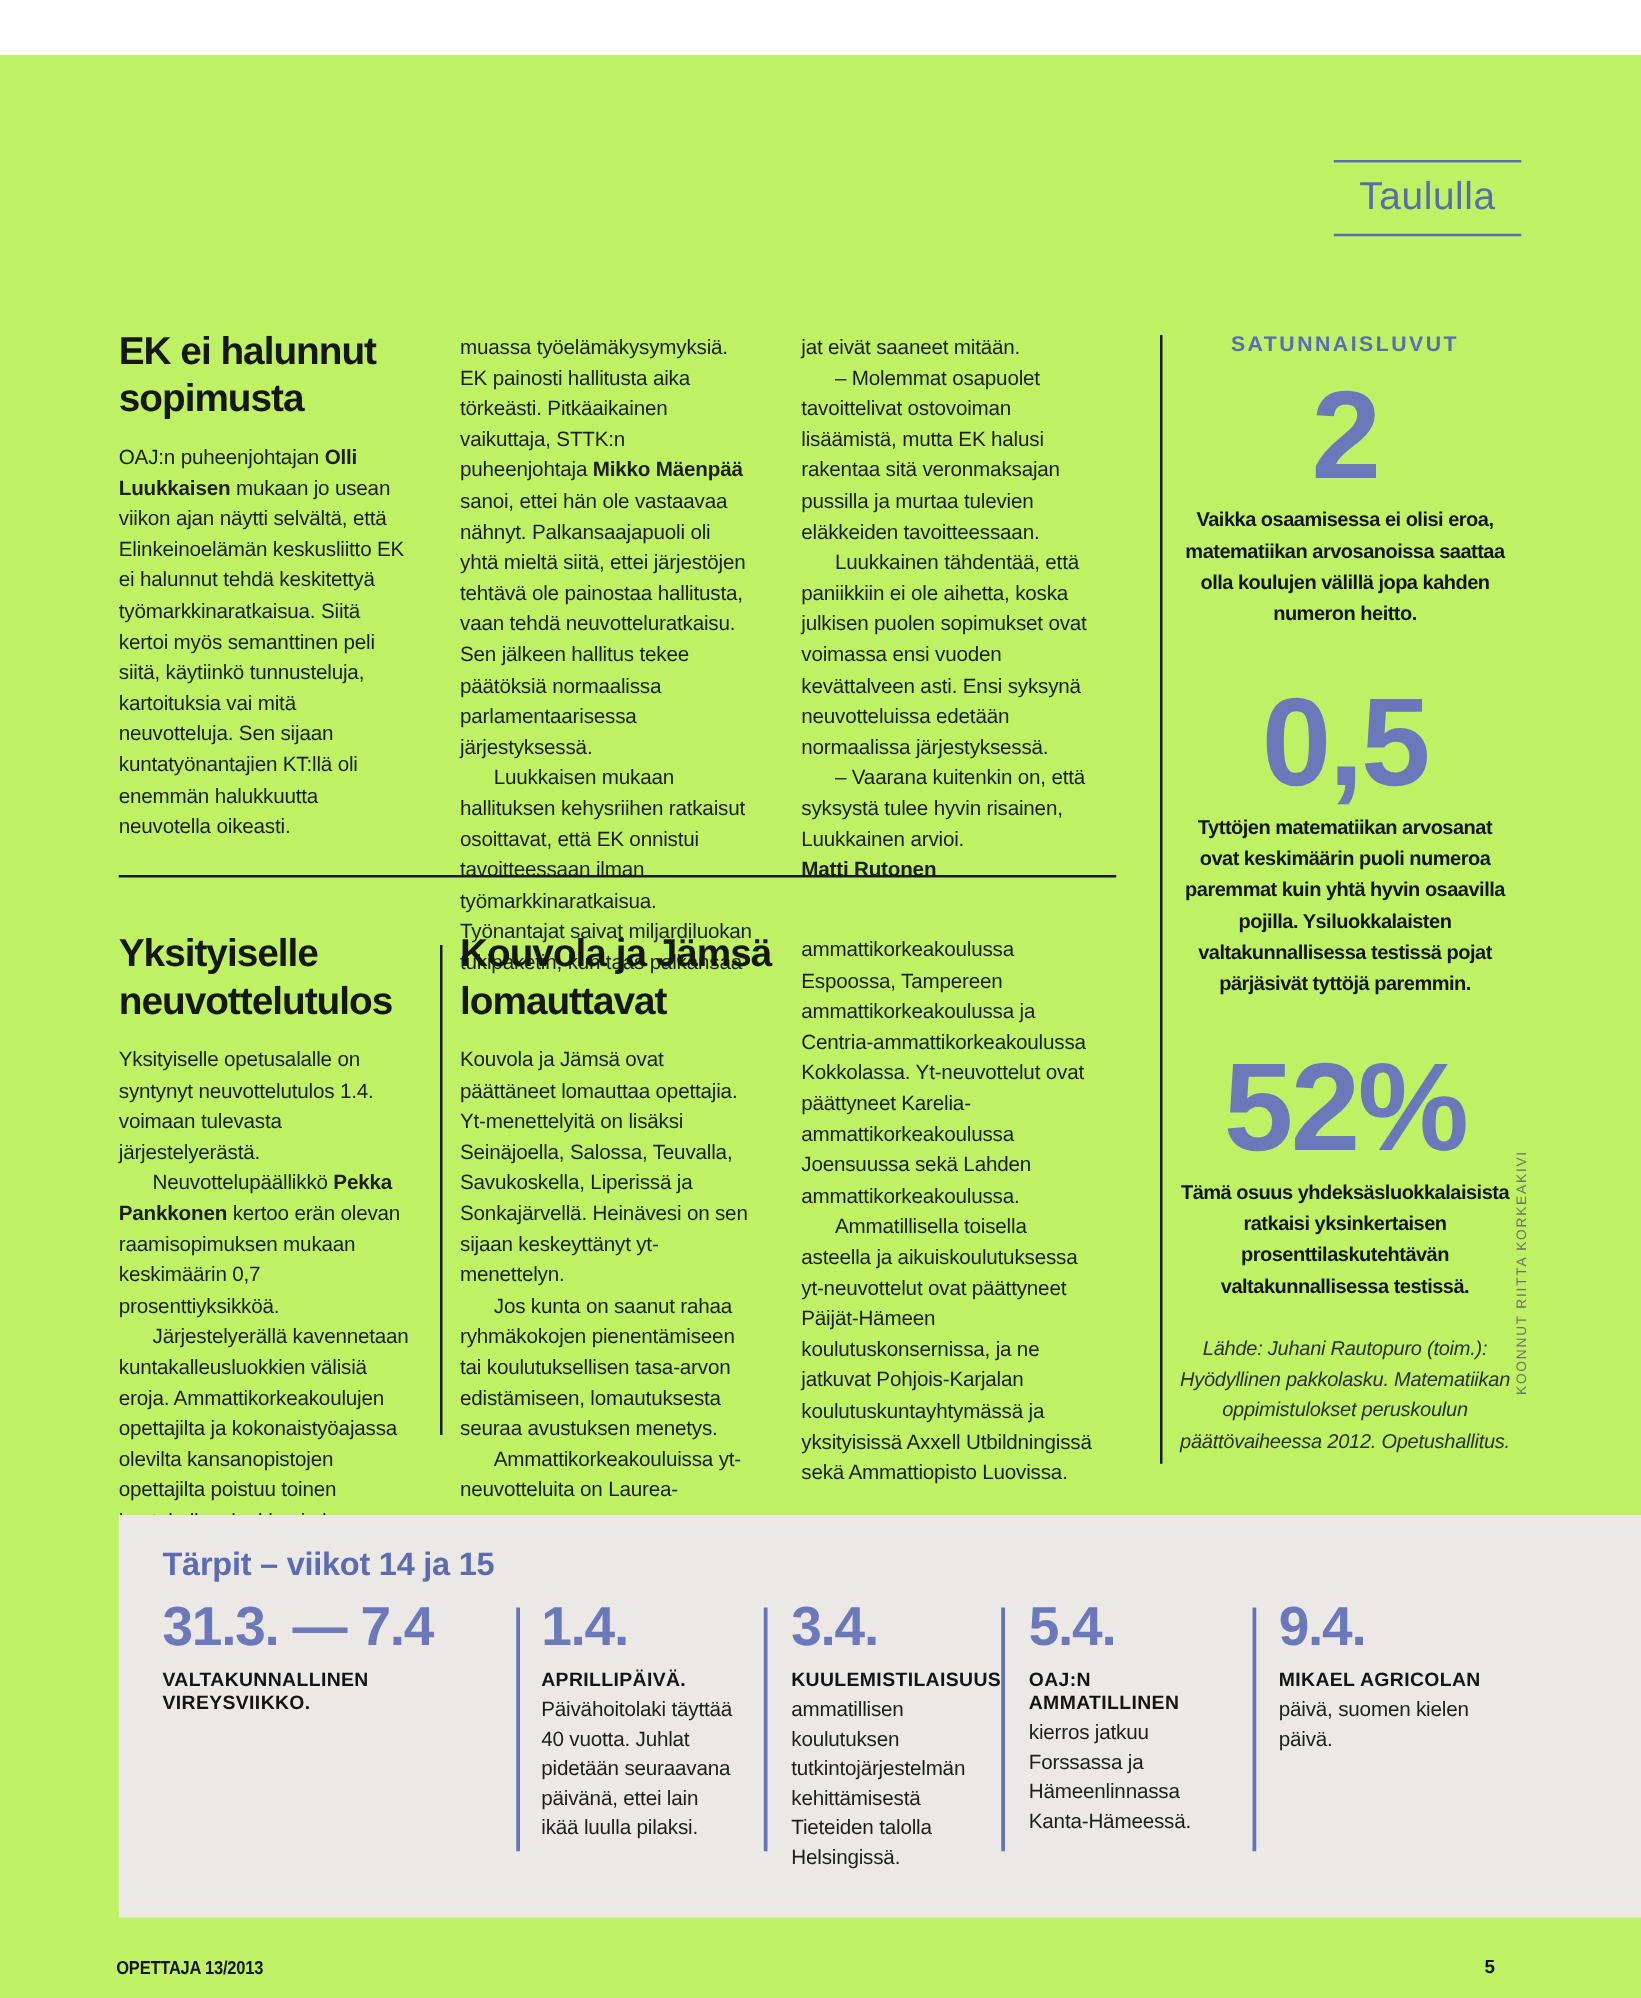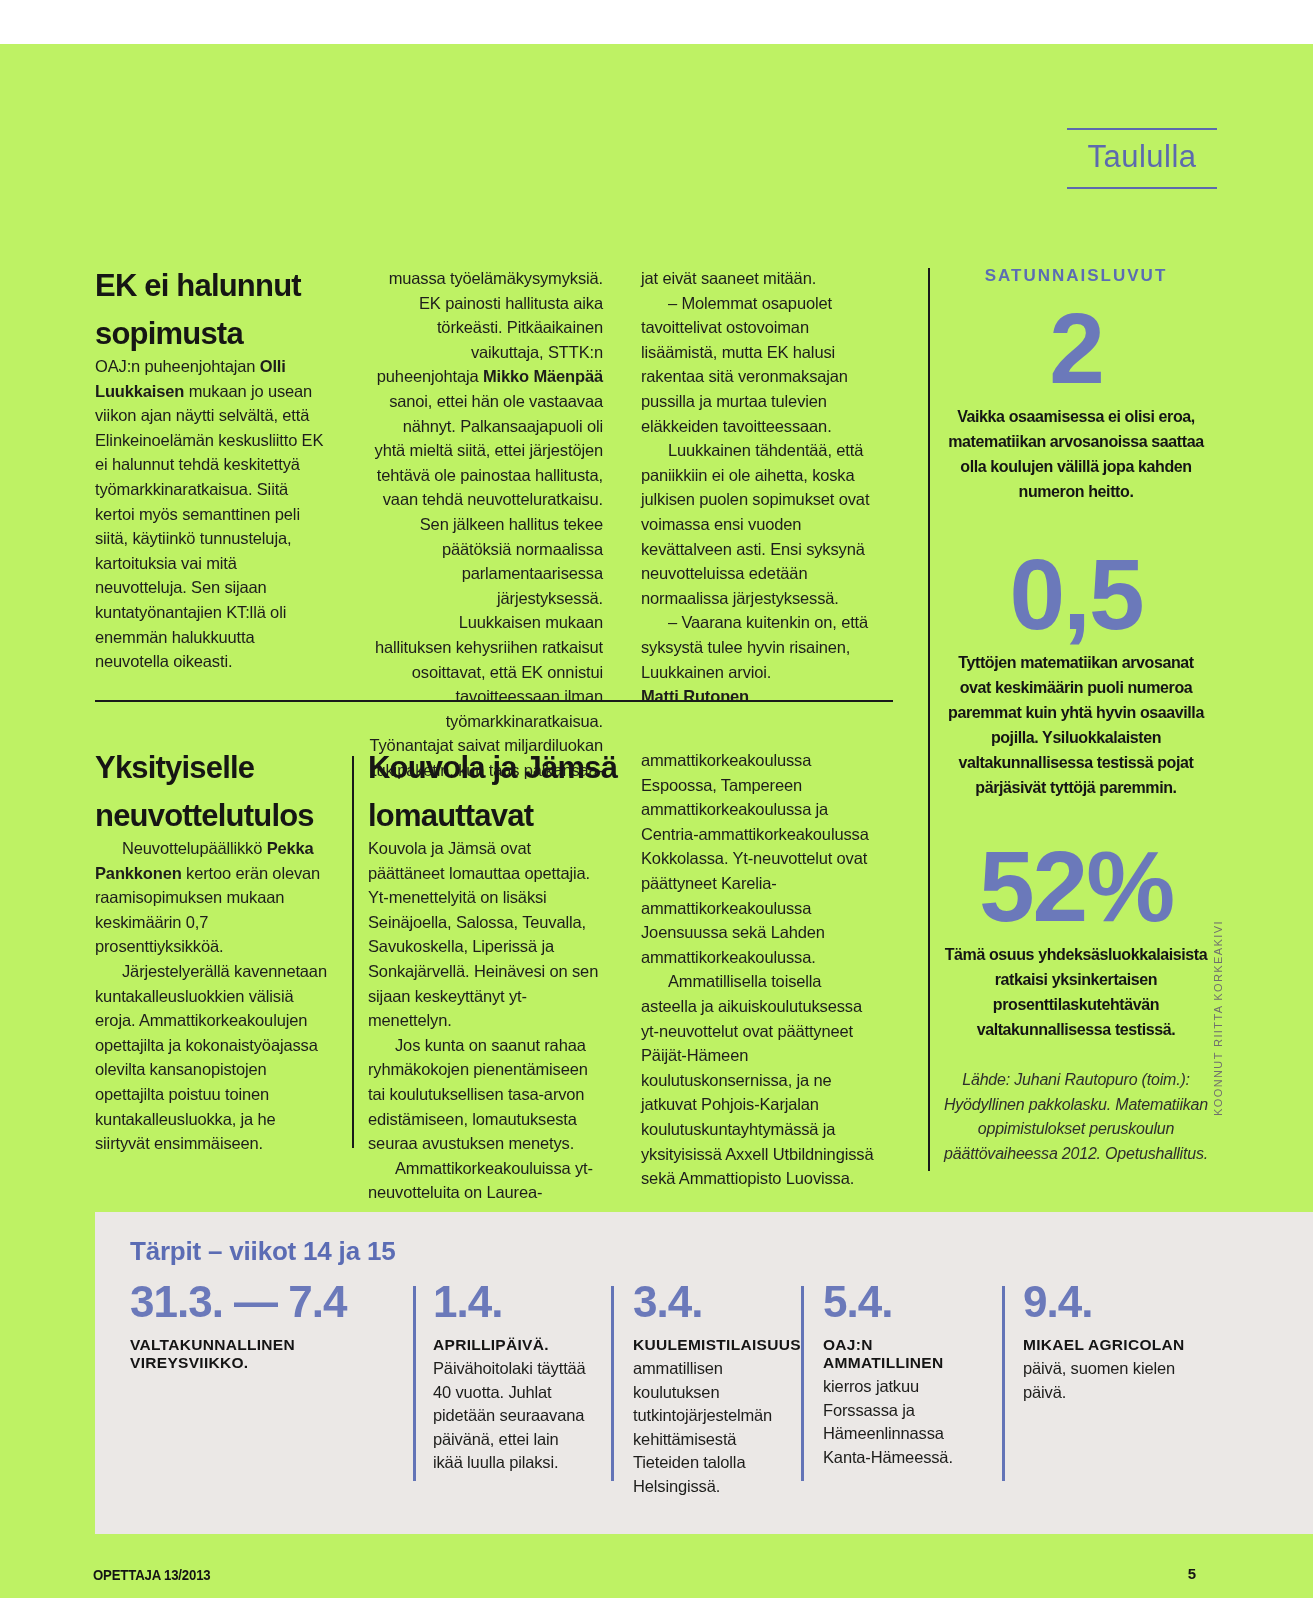--- a/index.html
+++ b/index.html
@@ -8,21 +8,21 @@
     font-family:"Liberation Sans", sans-serif; color:#1d1d1b; overflow:hidden;margin-top:44px;
   }
   
   .edition {
     position:absolute; left:1067px; top:84px; width:150px; text-align:center;
     border-top:2px solid #5c6aae; border-bottom:2px solid #5c6aae;
     padding:9px 0 12px 0; color:#5c6aae; font-size:31px; letter-spacing:0.5px;
   }
   
   .headline {
-    position:absolute; width:265px; font-size:31px; line-height:48px;
+    position:absolute; width:265px; font-size:31px; line-height:38px;
     font-weight:bold; color:#161614; letter-spacing:-0.8px;
   }
   
   .col { position:absolute; width:235px; font-size:16.5px; line-height:24.6px; letter-spacing:-0.15px; color:#1d1d1b; }
   .para { margin:0; }
   .para.indent { text-indent:27px; }
   .b { font-weight:bold; }
   
   .hrule { position:absolute; background:#1a1a1a; height:2px; }
   .vrule { position:absolute; background:#1a1a1a; width:2px; }
@@ -64,36 +64,37 @@
 <body>
 
 <div class="page">
 
   <div class="edition">Taululla</div>
 
   <div class="headline" style="left:95px; top:218px;">EK ei halunnut sopimusta</div>
   <div class="col" style="left:95px; top:310px;">
       <p class="para"><span>OAJ:n puheenjohtajan </span><span class="b">Olli Luukkaisen</span><span> mukaan jo usean viikon ajan näytti selvältä, että Elinkeinoelämän keskusliitto EK ei halunnut tehdä keskitettyä työmarkkinaratkaisua. Siitä kertoi myös semanttinen peli siitä, käytiinkö tunnusteluja, kartoituksia vai mitä neuvotteluja. Sen sijaan kuntatyönantajien KT:llä oli enemmän halukkuutta neuvotella oikeasti.</span></p>
     </div>
-  <div class="col" style="left:368px; top:222px;text-align:right;">
+  <div class="col" style="left:368px; top:222px;">
       <p class="para"><span>muassa työelämäkysymyksiä. EK painosti hallitusta aika törkeästi. Pitkäaikainen vaikuttaja, STTK:n puheenjohtaja </span><span class="b">Mikko Mäenpää</span><span> sanoi, ettei hän ole vastaavaa nähnyt. Palkansaajapuoli oli yhtä mieltä siitä, ettei järjestöjen tehtävä ole painostaa hallitusta, vaan tehdä neuvotteluratkaisu. Sen jälkeen hallitus tekee päätöksiä normaalissa parlamentaarisessa järjestyksessä.</span></p>
       <p class="para indent"><span>Luukkaisen mukaan hallituksen kehysriihen ratkaisut osoittavat, että EK onnistui tavoitteessaan ilman työmarkkinaratkaisua. Työnantajat saivat miljardiluokan tukipaketin, kun taas palkansaa-</span></p>
     </div>
   <div class="col" style="left:641px; top:222px;">
       <p class="para"><span>jat eivät saaneet mitään.</span></p>
       <p class="para indent"><span>– Molemmat osapuolet tavoittelivat ostovoiman lisäämistä, mutta EK halusi rakentaa sitä veronmaksajan pussilla ja murtaa tulevien eläkkeiden tavoitteessaan.</span></p>
       <p class="para indent"><span>Luukkainen tähdentää, että paniikkiin ei ole aihetta, koska julkisen puolen sopimukset ovat voimassa ensi vuoden kevättalveen asti. Ensi syksynä neuvotteluissa edetään normaalissa järjestyksessä.</span></p>
       <p class="para indent"><span>– Vaarana kuitenkin on, että syksystä tulee hyvin risainen, Luukkainen arvioi.</span></p>
       <p class="para"><span class="b">Matti Rutonen</span></p>
     </div>
 
   <div class="hrule" style="left:95px; top:656px; width:798px;"></div>
 
   <div class="headline" style="left:95px; top:700px;">Yksityiselle neuvottelutulos</div>
   <div class="col" style="left:95px; top:792px;">
+      <p class="para"><span>Yksityiselle opetusalalle on syntynyt neuvottelutulos 1.4. voimaan tulevasta järjestelyerästä.</span></p>
       <p class="para indent"><span>Neuvottelupäällikkö </span><span class="b">Pekka Pankkonen</span><span> kertoo erän olevan raamisopimuksen mukaan keskimäärin 0,7 prosenttiyksikköä.</span></p>
       <p class="para indent"><span>Järjestelyerällä kavennetaan kuntakalleusluokkien välisiä eroja. Ammattikorkeakoulujen opettajilta ja kokonaistyöajassa olevilta kansanopistojen opettajilta poistuu toinen kuntakalleusluokka, ja he siirtyvät ensimmäiseen.</span></p>
     </div>
 
   <div class="vrule" style="left:352px; top:712px; height:392px;"></div>
 
   <div class="headline" style="left:368px; top:700px;">Kouvola ja Jämsä lomauttavat</div>
   <div class="col" style="left:368px; top:792px;">
       <p class="para"><span>Kouvola ja Jämsä ovat päättäneet lomauttaa opettajia. Yt-menettelyitä on lisäksi Seinäjoella, Salossa, Teuvalla, Savukoskella, Liperissä ja Sonkajärvellä. Heinävesi on sen sijaan keskeyttänyt yt-menettelyn.</span></p>
       <p class="para indent"><span>Jos kunta on saanut rahaa ryhmäkokojen pienentämiseen tai koulutuksellisen tasa-arvon edistämiseen, lomautuksesta seuraa avustuksen menetys.</span></p>

